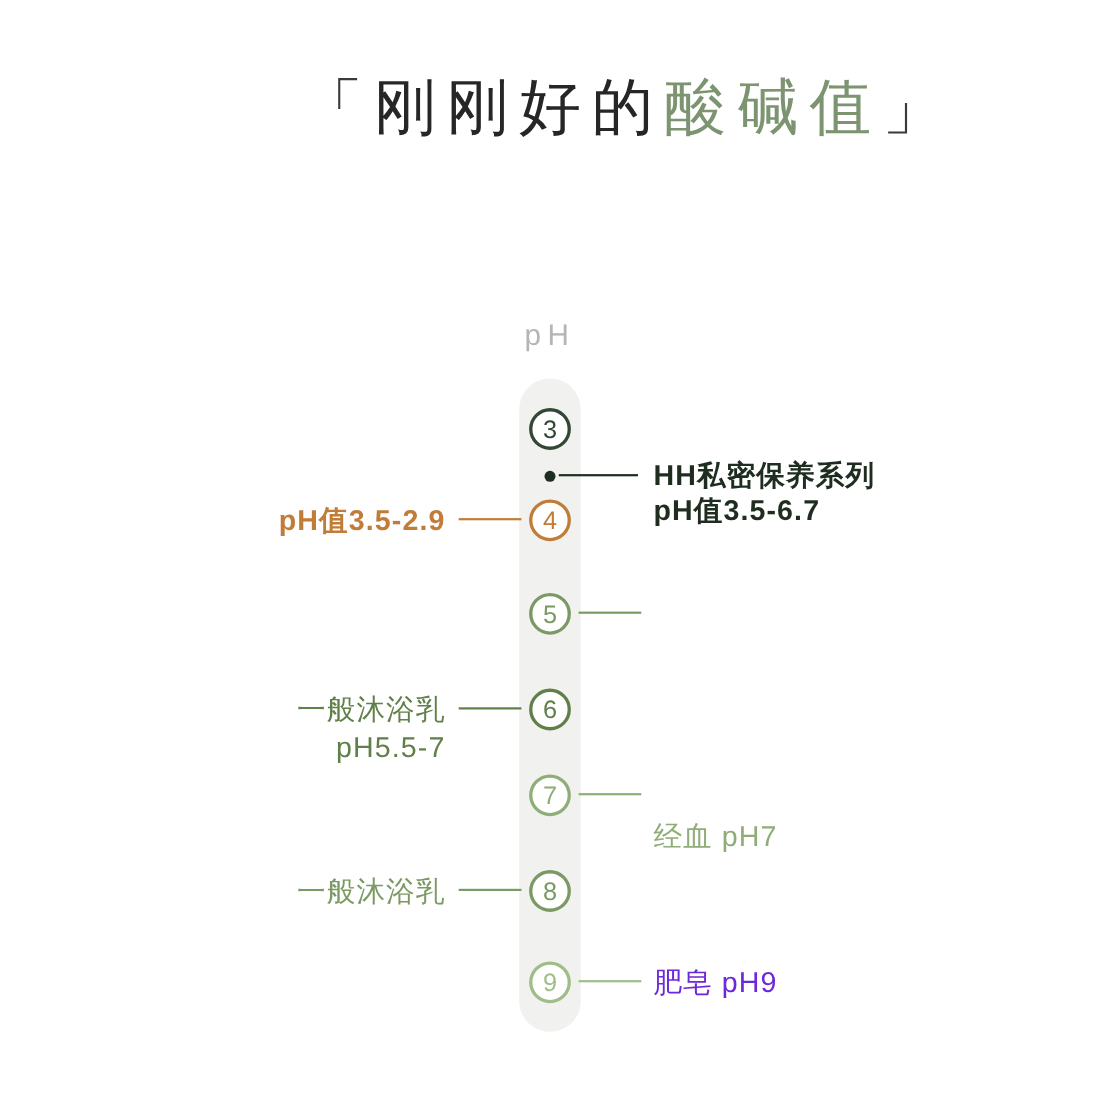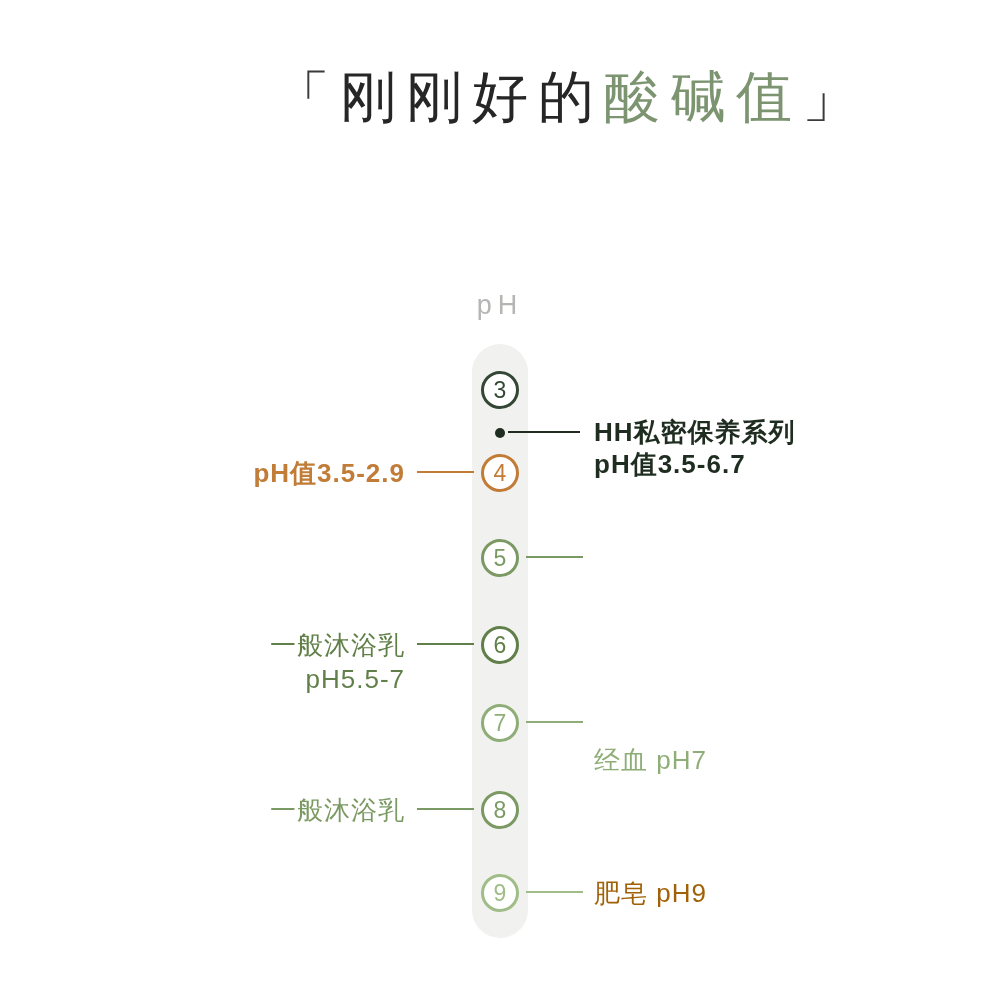--- a/index.html
+++ b/index.html
@@ -86,21 +86,21 @@
     font-size: 26px; line-height: 34px;
     letter-spacing: 1px;
   }
   .label.left  { right: 595px; text-align: right; }
   .label.right { left: 594px; text-align: left; }
   .label.bold  { font-weight: bold; }
   .label.orange  { color: #c17c38; }
   .label.g5      { color: #7b9a63; }
   .label.g6      { color: #617f48; }
   .label.g7      { color: #8fae77; }
-  .label.g9      { color: #a16207; }
+  .label.g9      { color: #6d28d9; }
   .label.callout { color: #1f2d20; line-height: 32px; }
 </style>
 </head>
 <body>
 
 <div class="canvas">
 
   <div class="title title-1"><span class="bracket">「</span><span>刚刚好的</span><span class="green">酸碱值</span><span class="bracket">」</span></div>
 
   <div class="ph-label">pH</div>

